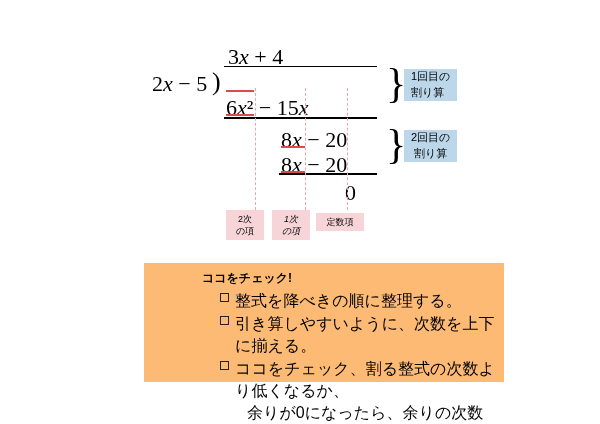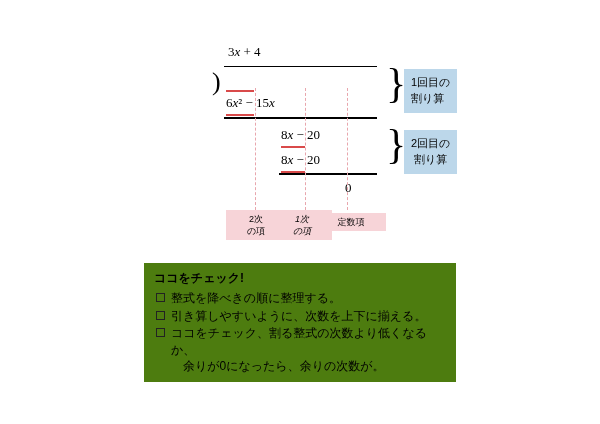--- a/index.html
+++ b/index.html
@@ -16,21 +16,21 @@
     overflow: hidden;
   }
   .canvas {
     position: relative;
     width: 600px;
     height: 424px;
   }
   
   .math {
     font-family: "Liberation Serif", serif;
-    font-size: 13px;
+    font-size: 22px;
     white-space: nowrap;
   }
   .ital {
     font-style: italic;
   }
   .abs {
     position: absolute;
   }
   
   #quotient {
@@ -121,67 +121,69 @@
     color: #000;
   }
   #brace1 { left: 386px; top: 62px; }
   #brace2 { left: 386px; top: 123px; }
   .bluebox {
     position: absolute;
     background: #bcd7ea;
     color: #000;
     font-size: 11px;
     line-height: 1.45;
-    padding: 6px 7px;
+    padding: 0 7px;
     text-align: left;
     white-space: pre-line;
   }
   #blue1 { left: 404px; top: 69px; }
   #blue2 { left: 404px; top: 130px; text-align: center; }
 
   
   .pinkbox {
     position: absolute;
     background: #f7d4d8;
     color: #000;
     font-size: 9px;
     line-height: 1.35;
-    padding: 3px 16px;
+    padding: 3px 5px;
     text-align: center;
     white-space: pre-line;
   }
   #pink1 { left: 226px; top: 210px; width: 28px; }
   #pink2 { left: 272px; top: 210px; width: 28px; font-style: italic; }
   #pink3 { left: 316px; top: 213px; width: 38px; }
 
   
   #checkbox-panel {
     position: absolute;
     left: 144px;
     top: 263px;
     width: 312px;
     height: 119px;
-    background: #4d7c0f;
+    background: #fdba74;
+    padding-left: 48px;
   }
   #checkbox-panel .title {
     font-size: 12px;
     font-weight: bold;
     padding: 7px 0 3px 10px;
   }
   #checkbox-panel ul {
     list-style: none;
     margin: 0;
     padding: 0 8px 0 12px;
   }
   #checkbox-panel li {
-    font-size: 12px;
+    font-size: 16px;
     line-height: 1.38;
     padding-left: 15px;
     position: relative;
     margin-bottom: 1px;
+    margin-left: 16px;
   }
   #checkbox-panel li .box {
     position: absolute;
     left: 0;
     top: 3px;
     width: 7px;
     height: 7px;
     border: 1px solid #222;
     background: transparent;
   }
@@ -190,20 +192,21 @@
     padding-left: 12px;
   }
 </style>
 </head>
 <body>
 
 <div class="canvas">
 
   <div class="abs math" id="quotient"><span class="q-text">3<span class="ital">x</span> + 4</span></div>
 
+  <div class="abs math" id="divisor"><span>2<span class="ital">x</span> − 5</span></div>
 
   <div class="abs" id="bracket"><span>)</span></div>
 
   <div class="abs" id="topbar"></div>
 
 
   <div class="abs math" id="sub1"><span>6<span class="ital">x</span>² − 15<span class="ital">x</span></span></div>
   <div class="abs" id="bar1"></div>
 
   <div class="abs math" id="rem1"><span>8<span class="ital">x</span> − 20</span></div>

